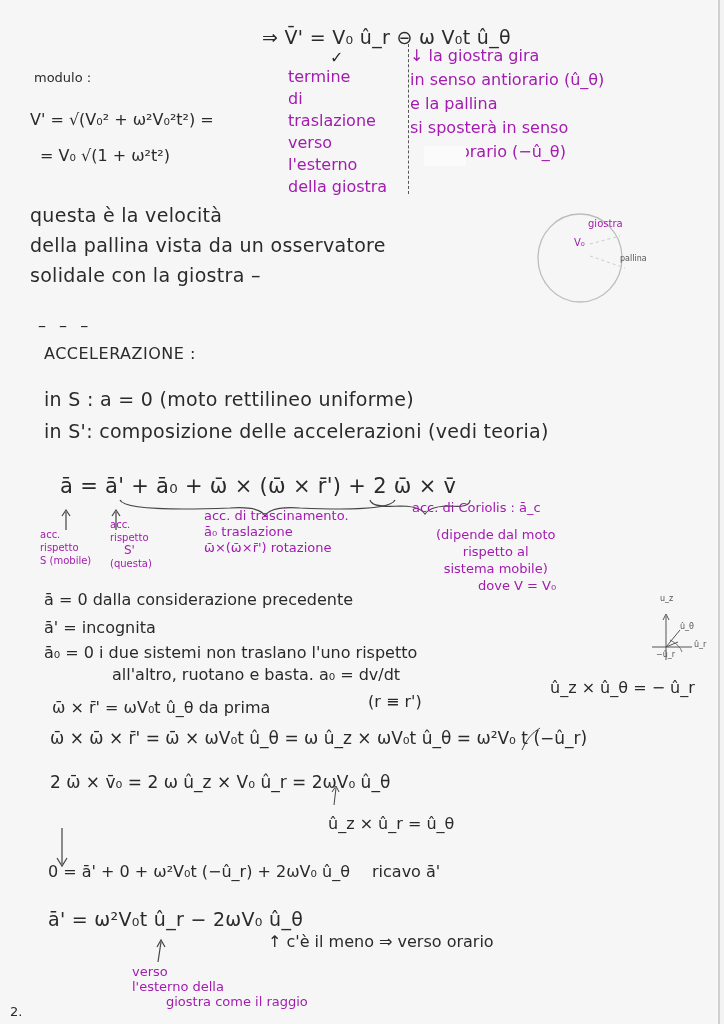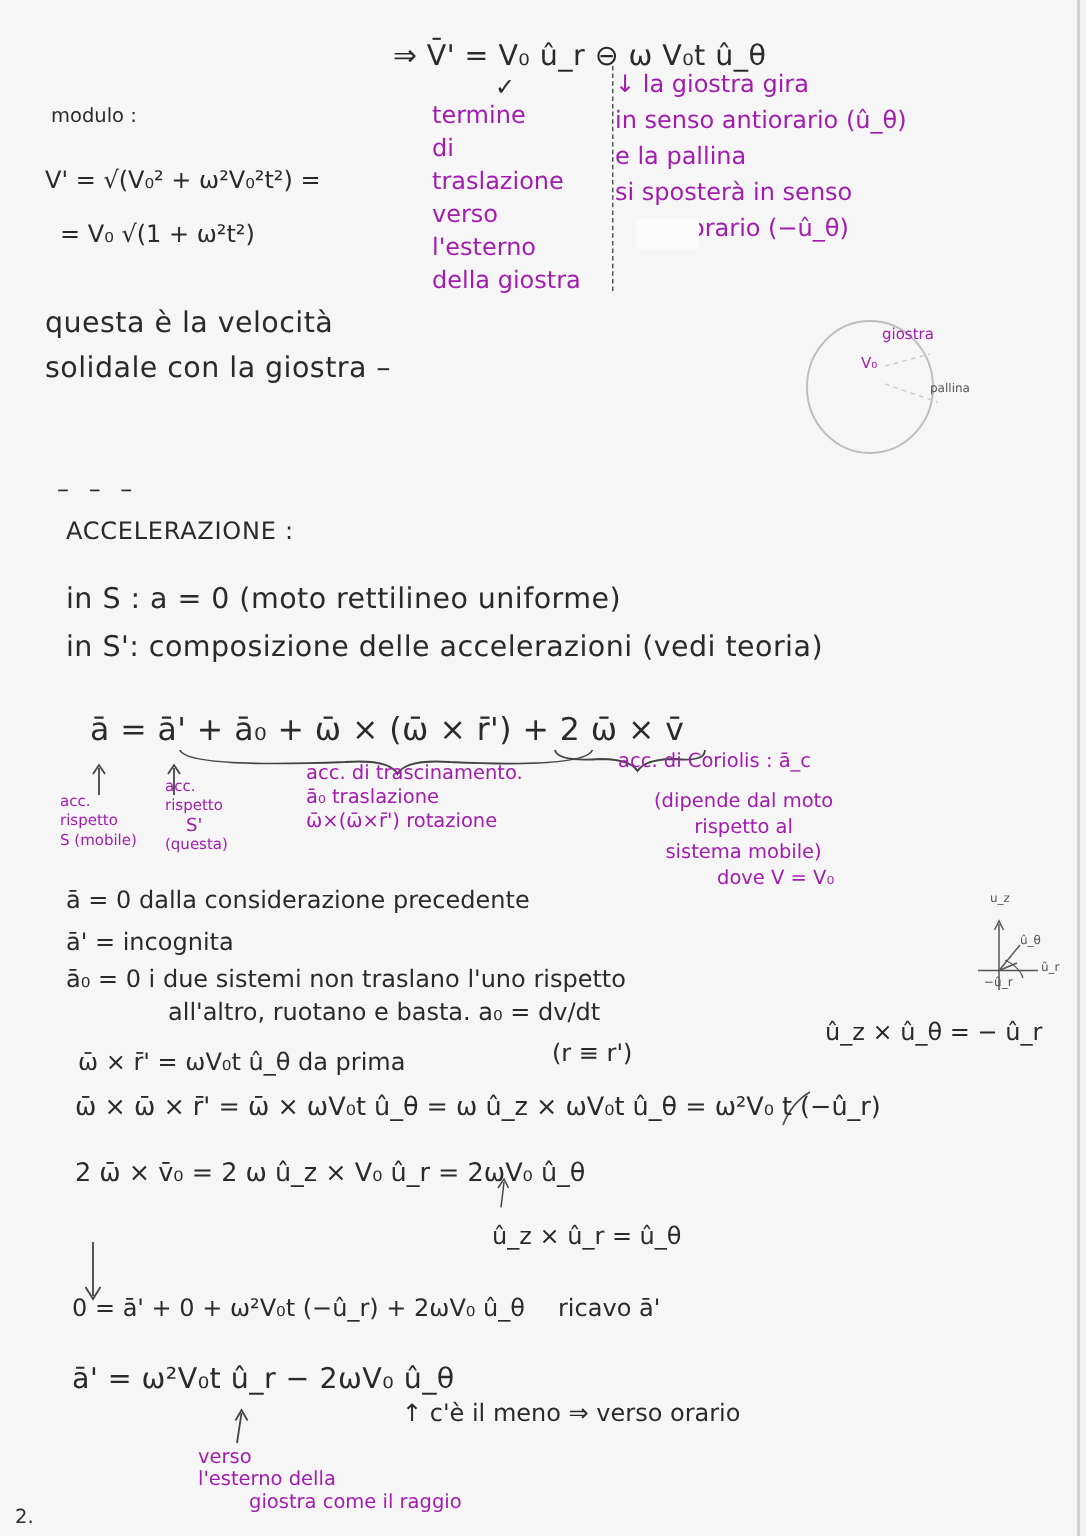--- a/index.html
+++ b/index.html
@@ -54,20 +54,21 @@
       <span>in senso antiorario (û_θ)</span>
     </div>
     <div>e la pallina</div>
     <div>si sposterà in senso</div>
     <div style="padding-left:50px;">orario (−û_θ)</div>
   </div>
   <div class="erase" style="left:424px;top:146px;width:42px;height:20px;"></div>
 
   <div class="t big" style="left:30px;top:200px;line-height:30px;">
     <div>questa è la velocità</div>
+    <div>della pallina vista da un osservatore</div>
     <div>solidale con la giostra –</div>
   </div>
 
   <svg width="724" height="1024">
     <ellipse cx="580" cy="258" rx="42" ry="44" fill="none" stroke="#bdbdbd" stroke-width="1.3"></ellipse>
     <line x1="590" y1="244" x2="620" y2="236" stroke="#ccc" stroke-dasharray="3,3"></line>
     <line x1="590" y1="256" x2="625" y2="268" stroke="#ccc" stroke-dasharray="3,3"></line>
 
     <path d="M120 500 Q125 512 230 508 Q260 506 265 516 Q270 506 300 508 Q390 512 395 500" fill="none" stroke="#444" stroke-width="1.2"></path>
     <path d="M370 500 Q372 508 400 506 Q420 506 425 514 Q430 506 450 506 Q470 508 470 500" fill="none" stroke="#444" stroke-width="1.2"></path>

